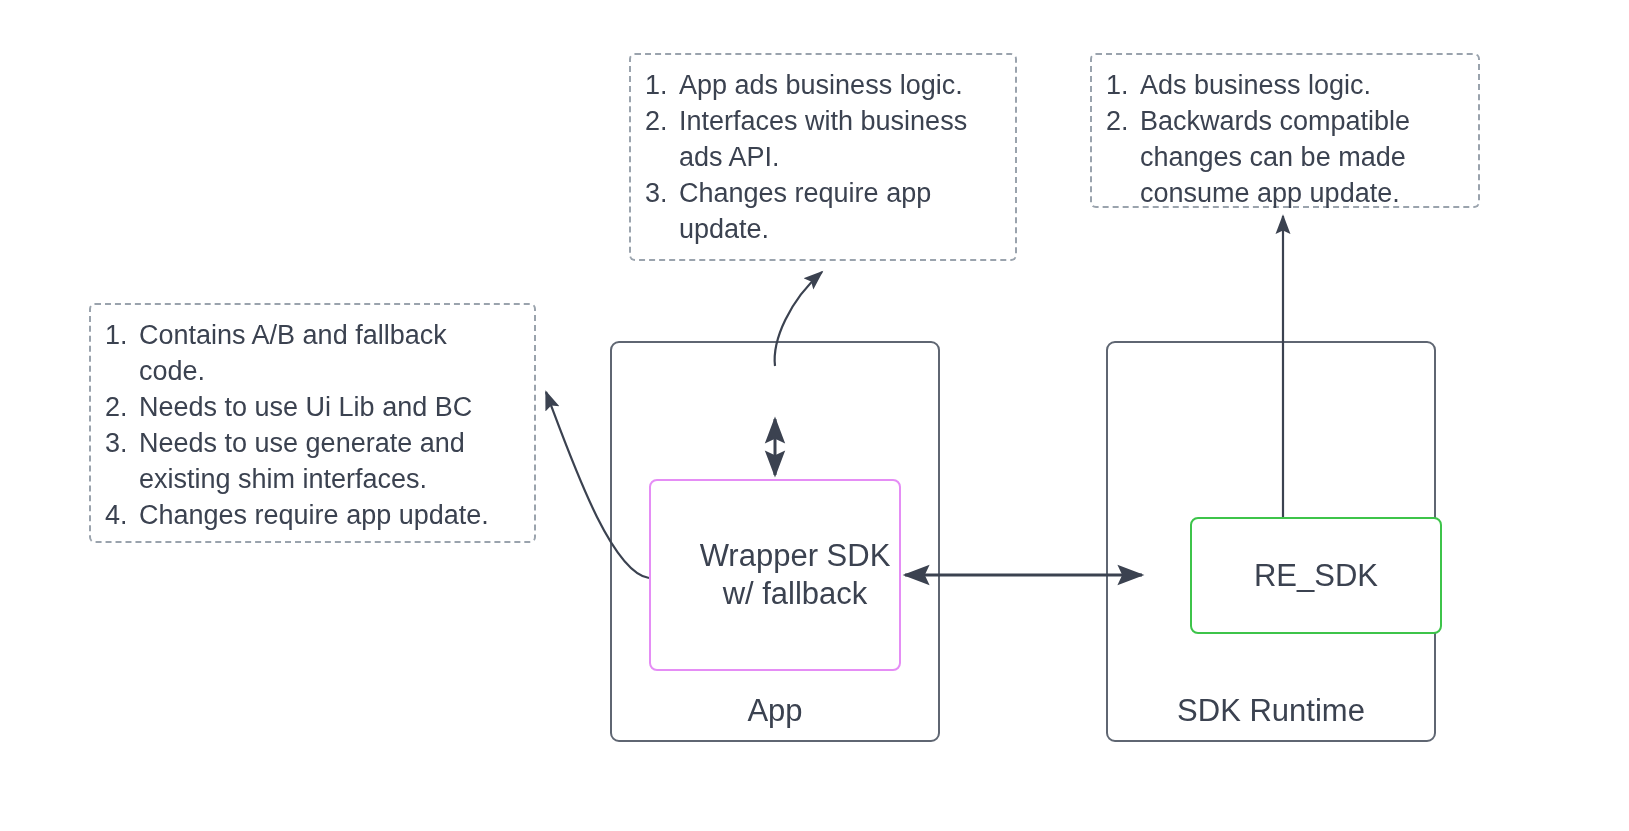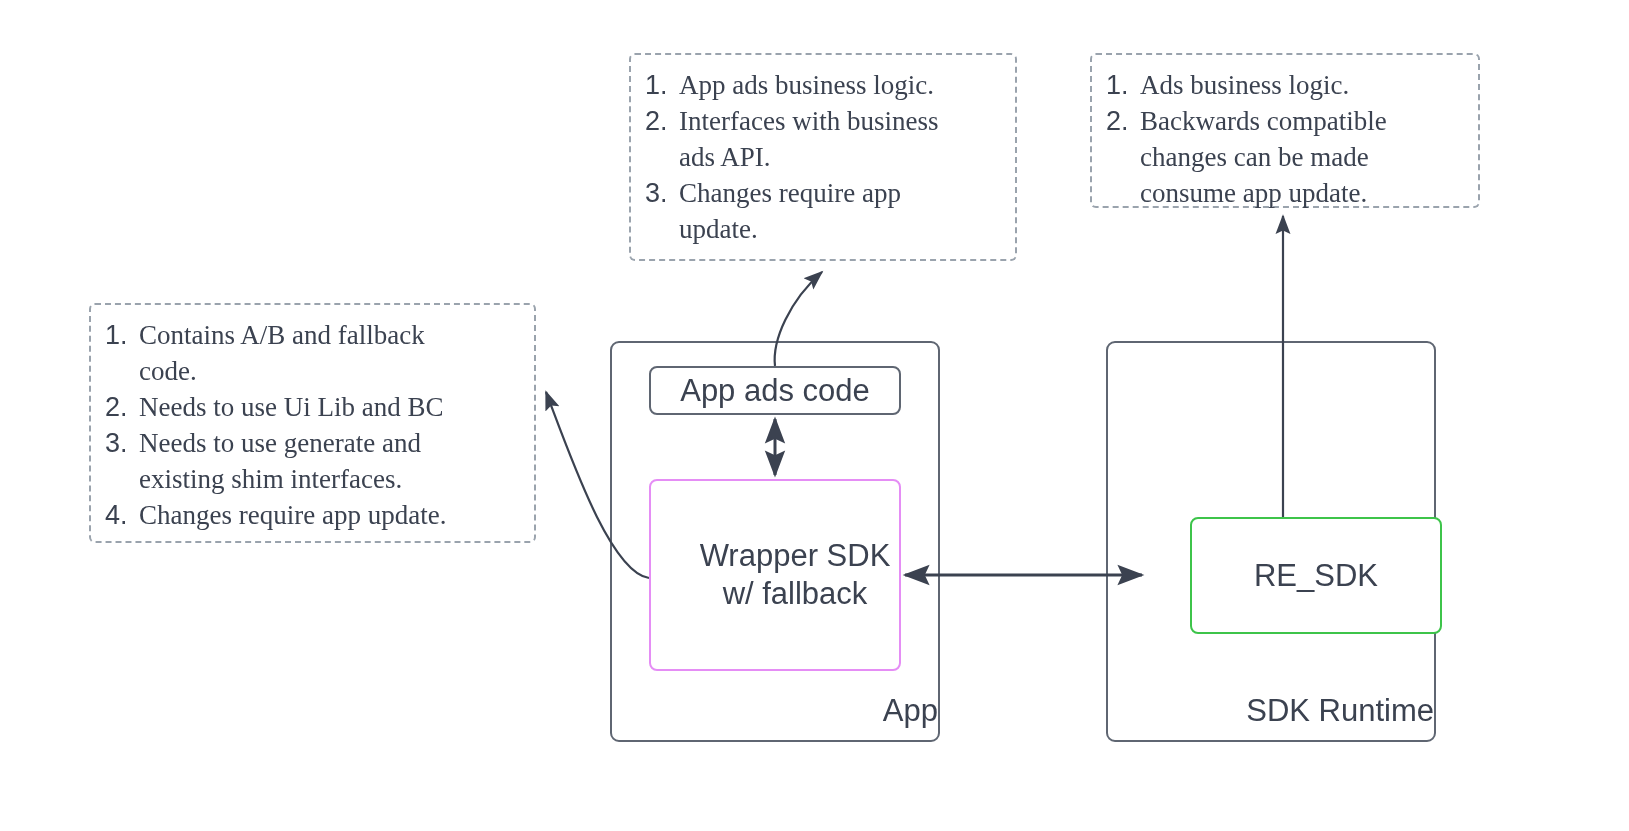--- a/index.html
+++ b/index.html
@@ -55,41 +55,40 @@
     color: #3b4250;
     white-space: pre-wrap;
   }
   .note li .num {
     flex: 0 0 auto;
     width: 34px;
     text-align: left;
   }
   .note li .txt {
     flex: 1 1 auto;
-    font-family: Liberation Serif, serif;
   }
 
   #note-app-ads  { left: 629px;  top: 53px;  width: 388px; height: 208px; }
   #note-re-sdk   { left: 1090px; top: 53px;  width: 390px; height: 155px; }
   #note-wrapper  { left: 89px;   top: 303px; width: 447px; height: 240px; }
 
   
   .container {
     position: absolute;
     box-sizing: border-box;
     border: 2px solid #5f6672;
     border-radius: 9px;
     background: #ffffff;
   }
   .container-label {
     position: absolute;
     left: 0;
     right: 0;
     bottom: 10px;
-    text-align: right;
+    text-align: center;
     font-size: 31px;
     line-height: 38px;
     color: #3b4250;
   }
   #container-app        { left: 610px;  top: 341px; width: 330px; height: 401px; }
   #container-sdk-runtime{ left: 1106px; top: 341px; width: 330px; height: 401px; }
 
   
   .box {
     position: absolute;
@@ -205,23 +204,20 @@
 
     <path d="M 1283,517 L 1283,216" fill="none" stroke="#3b4250" stroke-width="2.2" marker-end="url(#ah)"></path>
 
     <path d="M 649,578 C 610,572 570,455 546,392" fill="none" stroke="#3b4250" stroke-width="2.2" marker-end="url(#ah)"></path>
 
     <path d="M 775,419 L 775,475" fill="none" stroke="#3b4250" stroke-width="3" marker-end="url(#ah)" marker-start="url(#ah-start)"></path>
 
     <path d="M 905,575 L 1142,575" fill="none" stroke="#3b4250" stroke-width="3" marker-end="url(#ah)" marker-start="url(#ah-start)"></path>
   </svg>
 
-  <div class="box" id="box-app-ads-code">
-    <span>App ads code</span>
-  </div>
 
   <div class="box" id="box-wrapper-sdk">
     <span style="white-space:pre-line">Wrapper SDK
 w/ fallback</span>
   </div>
 
   <div class="box" id="box-re-sdk">
     <span>RE_SDK</span>
   </div>
 

